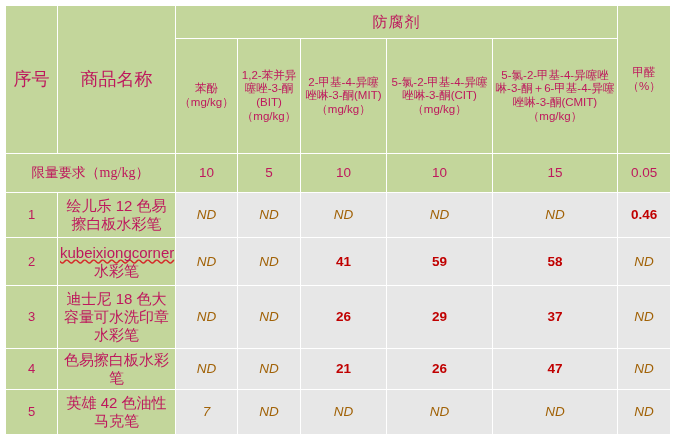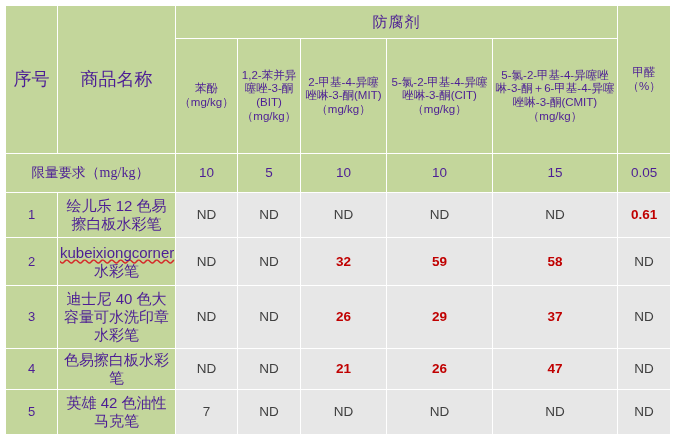--- a/index.html
+++ b/index.html
@@ -31,21 +31,21 @@
     border: 1px solid #ffffff;
     padding: 1px 2px;
     vertical-align: middle;
     text-align: center;
     font-weight: normal;
     line-height: 1.18;
   }
   
   .g {
     background: #c3d69b;
-    color: #4c1d95;
+    color: #be185d;
     margin-top: 48px;
   }
   
   .d {
     background: #e7e7e7;
     color: #1a1a1a;
   }
   .grouphdr {
     font-size: 15px;
     font-weight: bold;
@@ -82,22 +82,23 @@
     font-size: 15px;
     font-weight: bold;
     text-align: center;
     padding-left: 4px;
     padding-right: 4px;
   }
   .val {
     font-size: 13.5px;
   }
   .val.nd {
-    color: #404040;
+    color: #a16207;
     font-weight: normal;
+    font-style: italic;
   }
   .val.hit {
     color: #c00000;
     font-weight: bold;
   }
   .spell {
     
     text-decoration: underline;
     text-decoration-color: #d42a2a;
     text-decoration-style: wavy;
@@ -151,37 +152,37 @@
       </tr>
 
       <tr class="r1">
         <td class="g idx">1</td>
         <td class="g pname">绘儿乐 12 色易擦白板水彩笔</td>
         <td class="d val nd">ND</td>
         <td class="d val nd">ND</td>
         <td class="d val nd">ND</td>
         <td class="d val nd">ND</td>
         <td class="d val nd">ND</td>
-        <td class="d val hit">0.61</td>
+        <td class="d val hit">0.46</td>
       </tr>
 
       <tr class="r2">
         <td class="g idx">2</td>
         <td class="g pname"><span class="spell">kubeixiongcorner</span><span> 水彩笔</span></td>
         <td class="d val nd">ND</td>
         <td class="d val nd">ND</td>
-        <td class="d val hit">32</td>
+        <td class="d val hit">41</td>
         <td class="d val hit">59</td>
         <td class="d val hit">58</td>
         <td class="d val nd">ND</td>
       </tr>
 
       <tr class="r3">
         <td class="g idx">3</td>
-        <td class="g pname">迪士尼 40 色大容量可水洗印章水彩笔</td>
+        <td class="g pname">迪士尼 18 色大容量可水洗印章水彩笔</td>
         <td class="d val nd">ND</td>
         <td class="d val nd">ND</td>
         <td class="d val hit">26</td>
         <td class="d val hit">29</td>
         <td class="d val hit">37</td>
         <td class="d val nd">ND</td>
       </tr>
 
       <tr class="r4">
         <td class="g idx">4</td>

